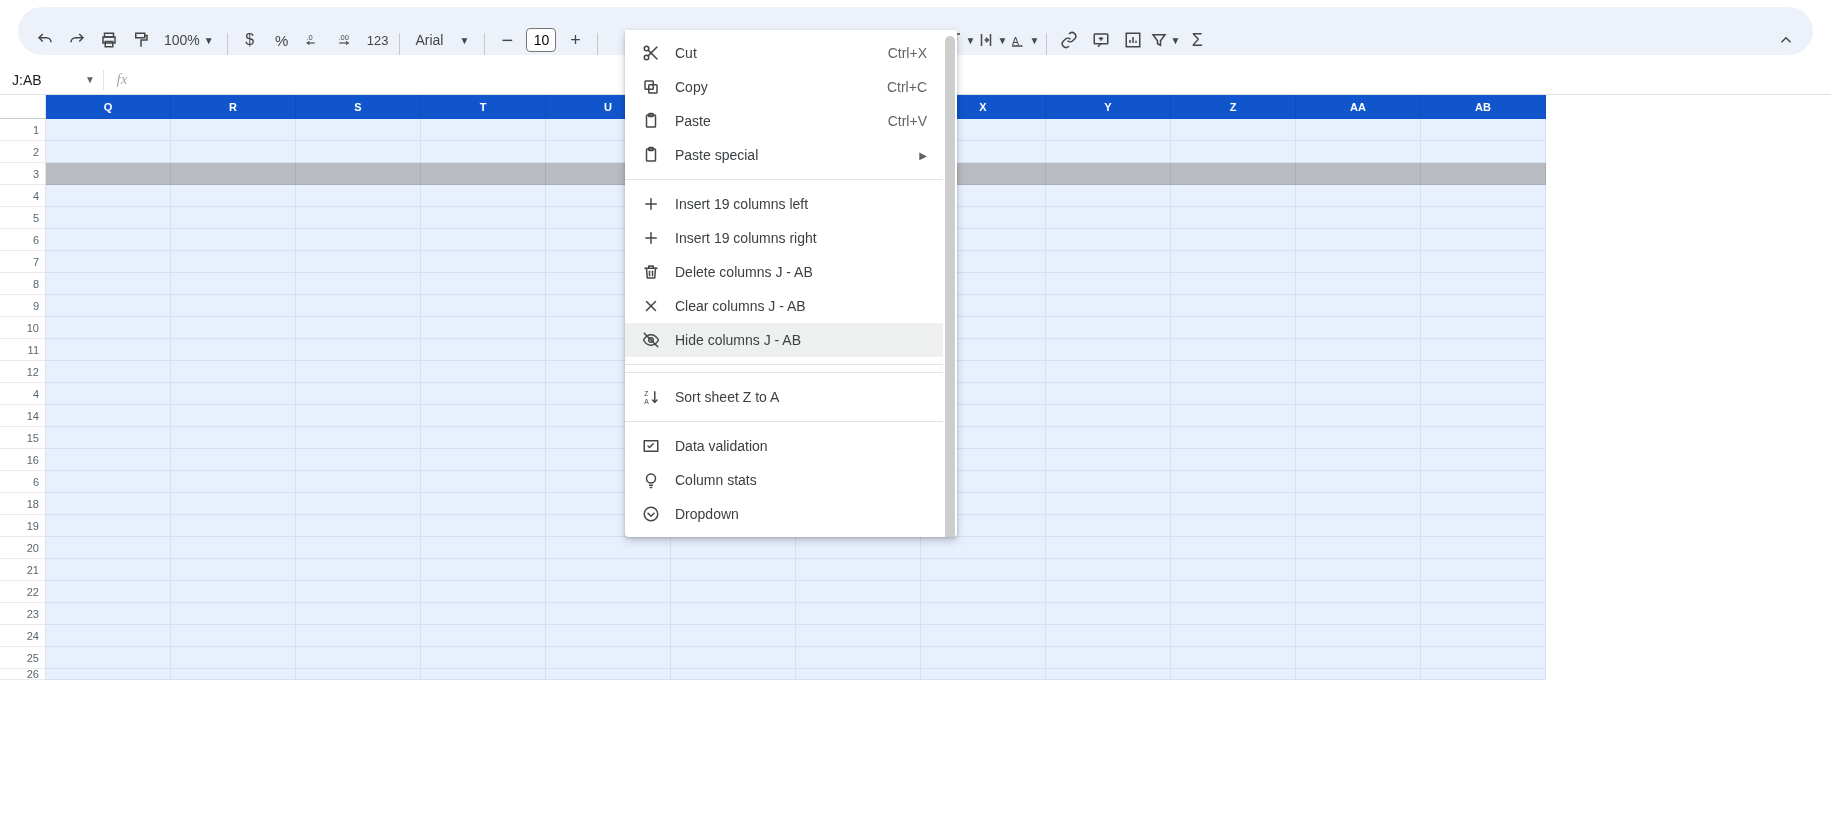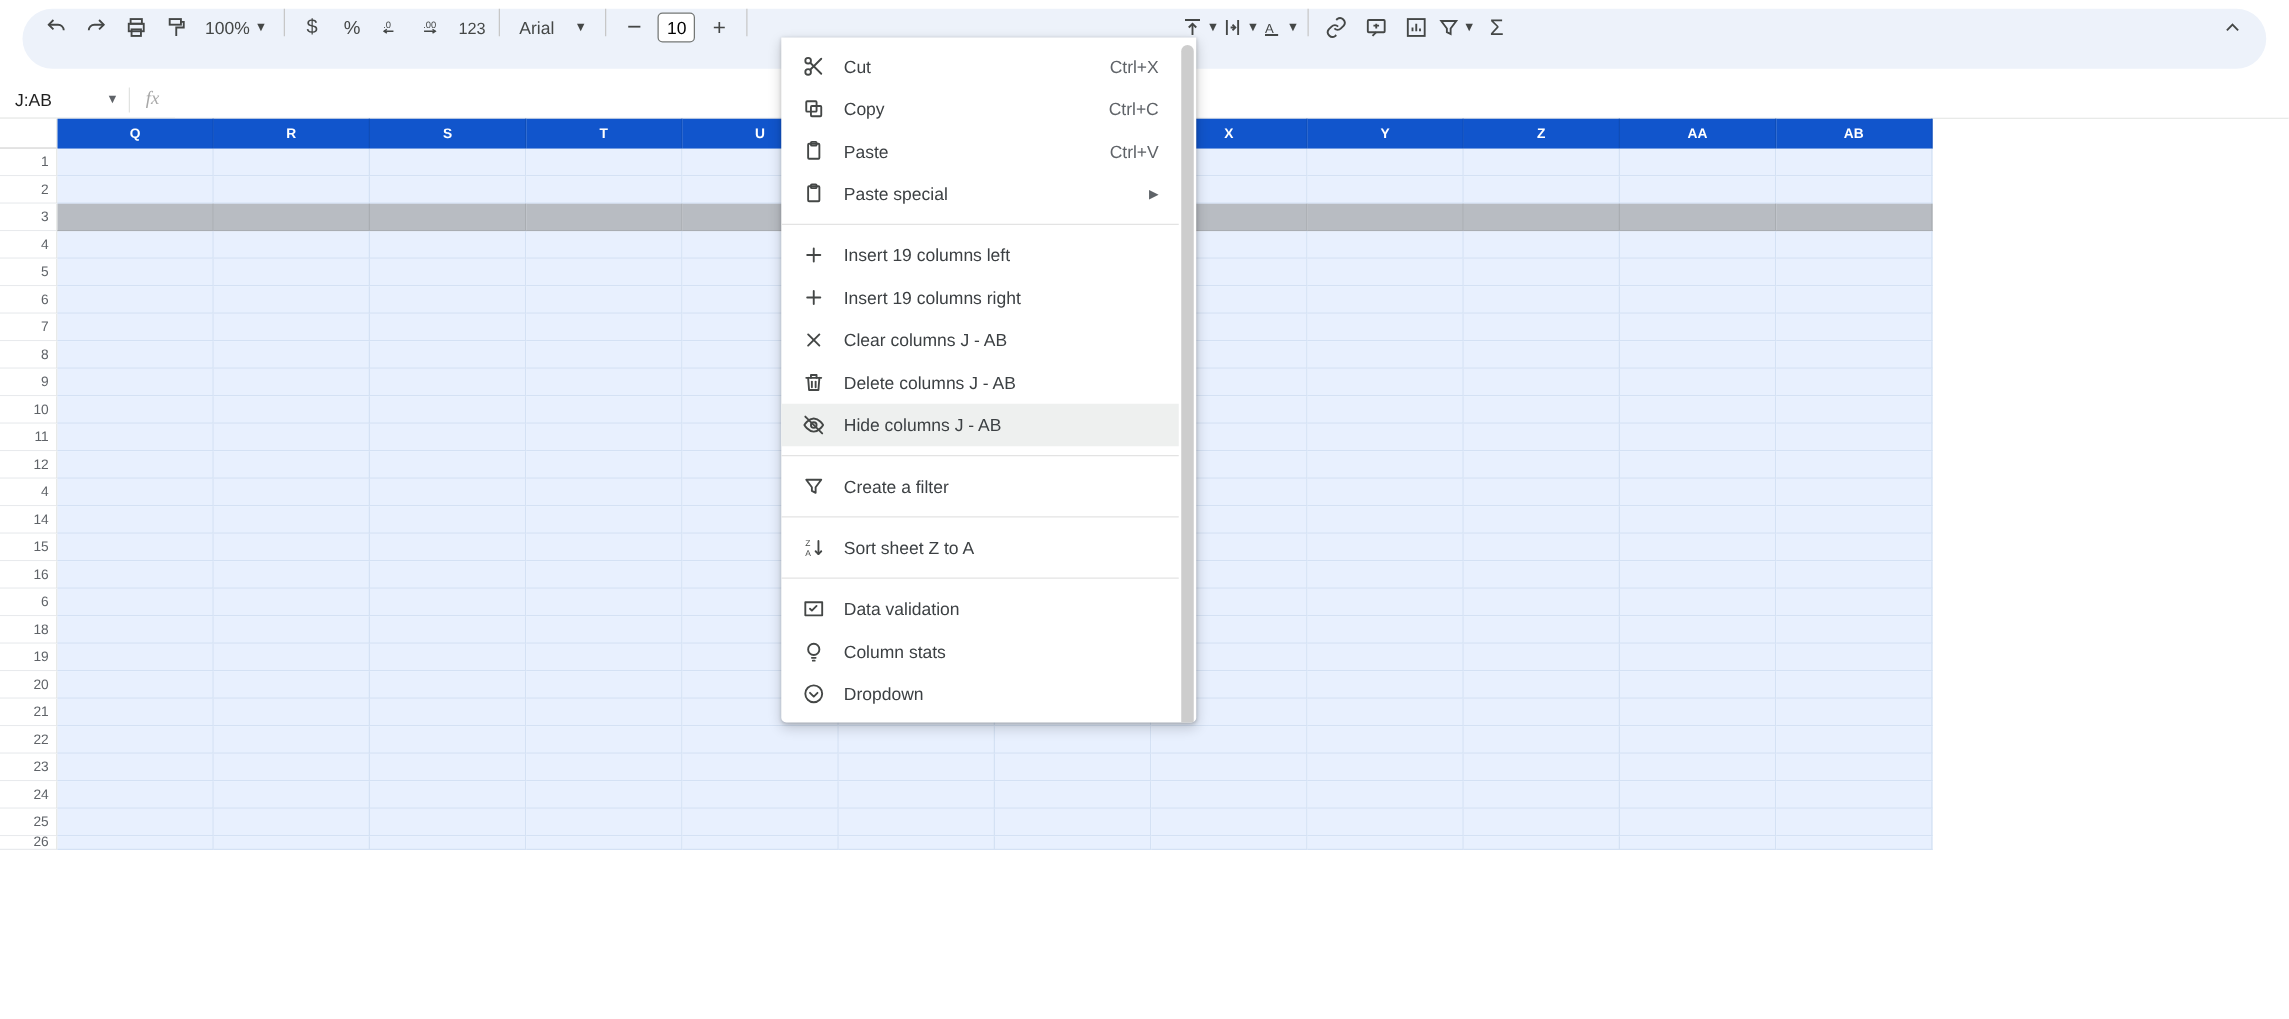--- a/index.html
+++ b/index.html
@@ -12,21 +12,21 @@
       width: 1831px;
       position: relative;
     }
     
     .toolbar {
       height: 48px;
       background: #edf2fa;
       border-radius: 24px;
       margin: 7px 18px 0 18px;
       display: flex;
-      align-items: flex-start;
+      align-items: flex-end;
       padding: 0 12px;
       gap: 2px;
       position: relative;
     }
     .tb-btn {
       width: 30px; height: 30px;
       display: flex; align-items: center; justify-content: center;
       border-radius: 4px;
       cursor: pointer;
       color: #444746;
@@ -867,57 +867,49 @@
         <svg width="18" height="18" viewBox="0 0 24 24" fill="none" stroke="currentColor" stroke-width="2" stroke-linecap="round" stroke-linejoin="round">
           <line x1="12" y1="5" x2="12" y2="19"></line>
           <line x1="5" y1="12" x2="19" y2="12"></line>
         </svg>
       </span>
       <span class="mi-label">Insert 19 columns right</span>
     </div>
     <div class="menu-item">
       <span class="mi-icon">
         <svg width="18" height="18" viewBox="0 0 24 24" fill="none" stroke="currentColor" stroke-width="2" stroke-linecap="round" stroke-linejoin="round">
-          <line x1="6" y1="6" x2="18" y2="18"></line>
-          <line x1="6" y1="18" x2="18" y2="6"></line>
-        </svg>
-      </span>
-      <span class="mi-label">Clear columns J - AB</span>
-    </div>
-    <div class="menu-item">
-      <span class="mi-icon">
-        <svg width="18" height="18" viewBox="0 0 24 24" fill="none" stroke="currentColor" stroke-width="2" stroke-linecap="round" stroke-linejoin="round">
           <path d="M4 7h16"></path>
           <path d="M10 11v6"></path>
           <path d="M14 11v6"></path>
           <path d="M6 7l1 13h10l1-13"></path>
           <path d="M9 7V4h6v3"></path>
         </svg>
       </span>
       <span class="mi-label">Delete columns J - AB</span>
     </div>
+    <div class="menu-item">
+      <span class="mi-icon">
+        <svg width="18" height="18" viewBox="0 0 24 24" fill="none" stroke="currentColor" stroke-width="2" stroke-linecap="round" stroke-linejoin="round">
+          <line x1="6" y1="6" x2="18" y2="18"></line>
+          <line x1="6" y1="18" x2="18" y2="6"></line>
+        </svg>
+      </span>
+      <span class="mi-label">Clear columns J - AB</span>
+    </div>
     <div class="menu-item hovered">
       <span class="mi-icon">
         <svg width="18" height="18" viewBox="0 0 24 24" fill="none" stroke="currentColor" stroke-width="2" stroke-linecap="round" stroke-linejoin="round">
           <path d="M2 12s4-7 10-7 10 7 10 7-4 7-10 7-10-7-10-7z"></path>
           <circle cx="12" cy="12" r="3"></circle>
           <line x1="3" y1="3" x2="21" y2="21"></line>
         </svg>
       </span>
       <span class="mi-label">Hide columns J - AB</span>
     </div>
     <div class="menu-sep"></div>
-    <div class="menu-item">
-      <span class="mi-icon">
-        <svg width="18" height="18" viewBox="0 0 24 24" fill="none" stroke="currentColor" stroke-width="2" stroke-linecap="round" stroke-linejoin="round">
-          <path d="M4 5h16l-6 8v6l-4-2v-4z"></path>
-        </svg>
-      </span>
-      <span class="mi-label">Create a filter</span>
-    </div>
     <div class="menu-sep"></div>
     <div class="menu-item">
       <span class="mi-icon">
         <svg width="18" height="18" viewBox="0 0 24 24" fill="none" stroke="currentColor" stroke-width="2" stroke-linecap="round" stroke-linejoin="round">
           <text x="3" y="10" font-size="9" stroke="none" fill="currentColor">Z</text>
           <text x="3" y="21" font-size="9" stroke="none" fill="currentColor">A</text>
           <path d="M17 5v14"></path>
           <path d="M14 16l3 3 3-3"></path>
         </svg>
       </span>

